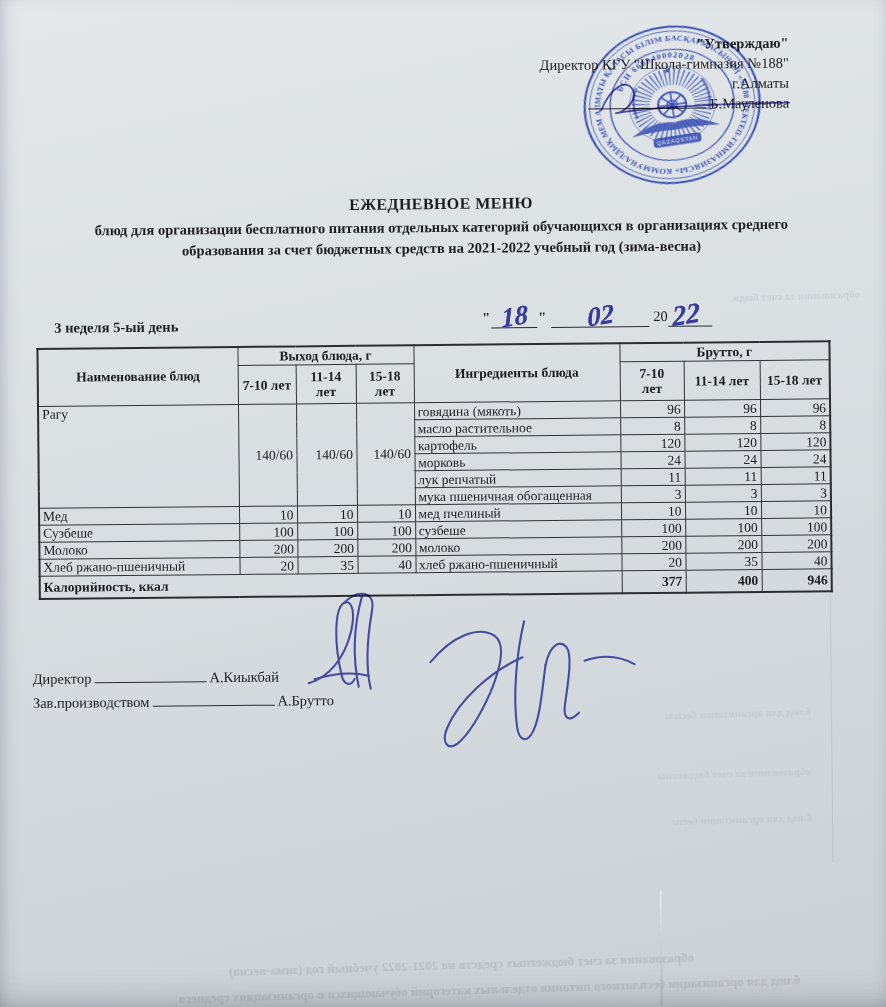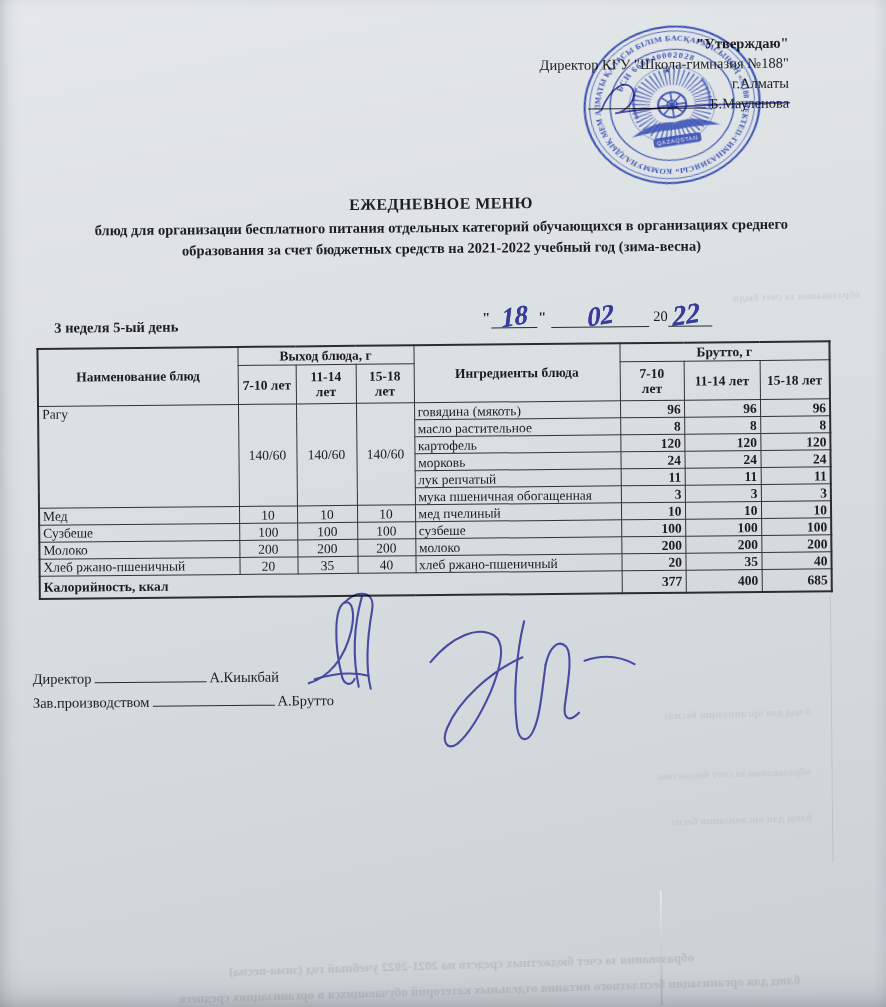--- a/index.html
+++ b/index.html
@@ -53,23 +53,23 @@
              font-size:13.5px;color:#1b1c1e;}
   table.menu th,table.menu td{border:1px solid #323336;padding:0 3px;
              overflow:hidden;white-space:nowrap;}
   table.menu{border:2px solid #2c2d30;}
   table.menu th{font-weight:bold;text-align:center;vertical-align:middle;white-space:normal;}
   tr.h1 th{height:17px;line-height:16px;}
   tr.h2 th{height:38px;line-height:15px;}
   tr.r td{height:16px;line-height:15px;}
   tr.rf td{height:21px;line-height:20px;font-weight:bold;}
   td.dish{text-align:left;vertical-align:top;}
-  td.outv{text-align:center;}
+  td.outv{text-align:right;}
   td.ing{text-align:left;}
-  td.bru{text-align:right;padding-right:4px;font-weight:bold;}
+  td.bru{text-align:right;padding-right:4px;}
   th.thl{text-align:left;padding-left:4px;}
   .wrapn{display:inline-block;max-width:44px;}
   .wrapb{display:inline-block;max-width:36px;}
 
   
   .sigrow{position:absolute;left:30px;font-size:14.5px;z-index:2;}
   .sr1{top:666px;} .sr2{top:690px;}
   .u1{display:inline-block;width:112px;border-bottom:1.2px solid #2a2b2e;height:13px;margin:0 3px;}
   .u2{display:inline-block;width:122px;border-bottom:1.2px solid #2a2b2e;height:13px;margin:0 3px;}
   .inks{position:absolute;z-index:3;mix-blend-mode:multiply;}
@@ -268,21 +268,21 @@
         <td class="outv">40</td>
         <td class="ing">хлеб ржано-пшеничный</td>
         <td class="bru">20</td>
         <td class="bru">35</td>
         <td class="bru">40</td>
       </tr>
       <tr class="rf">
         <td colspan="5" style="text-align:left;">Калорийность, ккал</td>
         <td class="bru">377</td>
         <td class="bru">400</td>
-        <td class="bru">685</td>
+        <td class="bru">946</td>
       </tr>
     </tbody>
       </table>
 
     <div class="sigrow sr1">
       <span>Директор</span><span class="u1"></span><span>А.Киыкбай</span>
     </div>
     <div class="sigrow sr2">
       <span>Зав.производством</span><span class="u2"></span><span>А.Брутто</span>
     </div>

